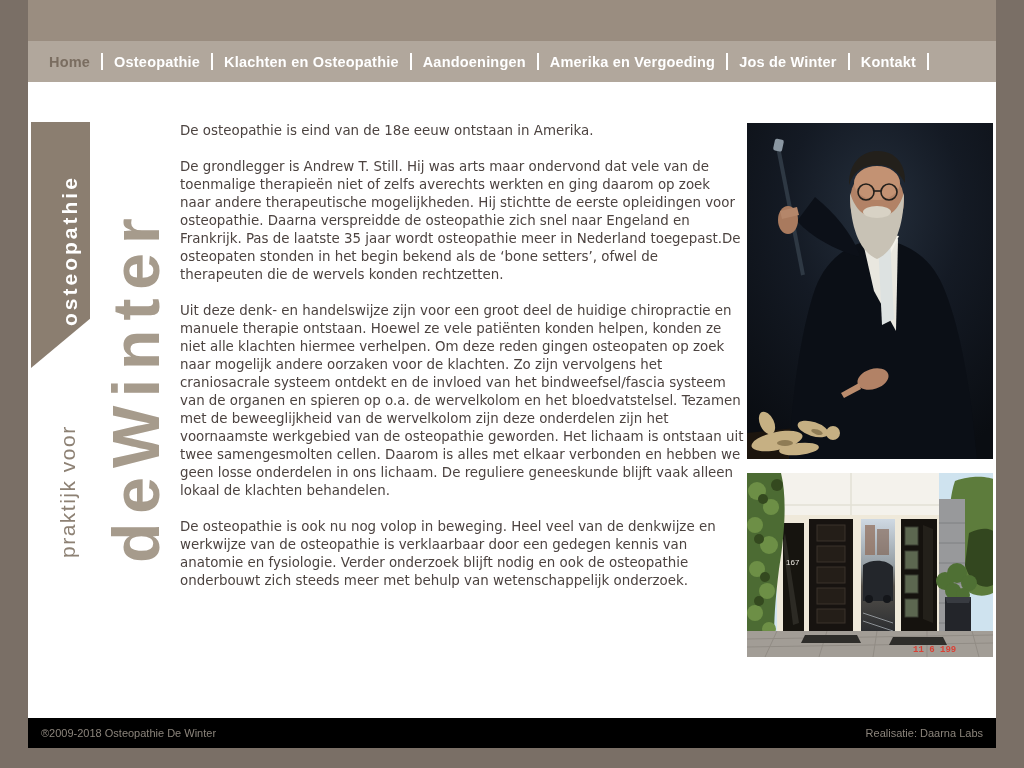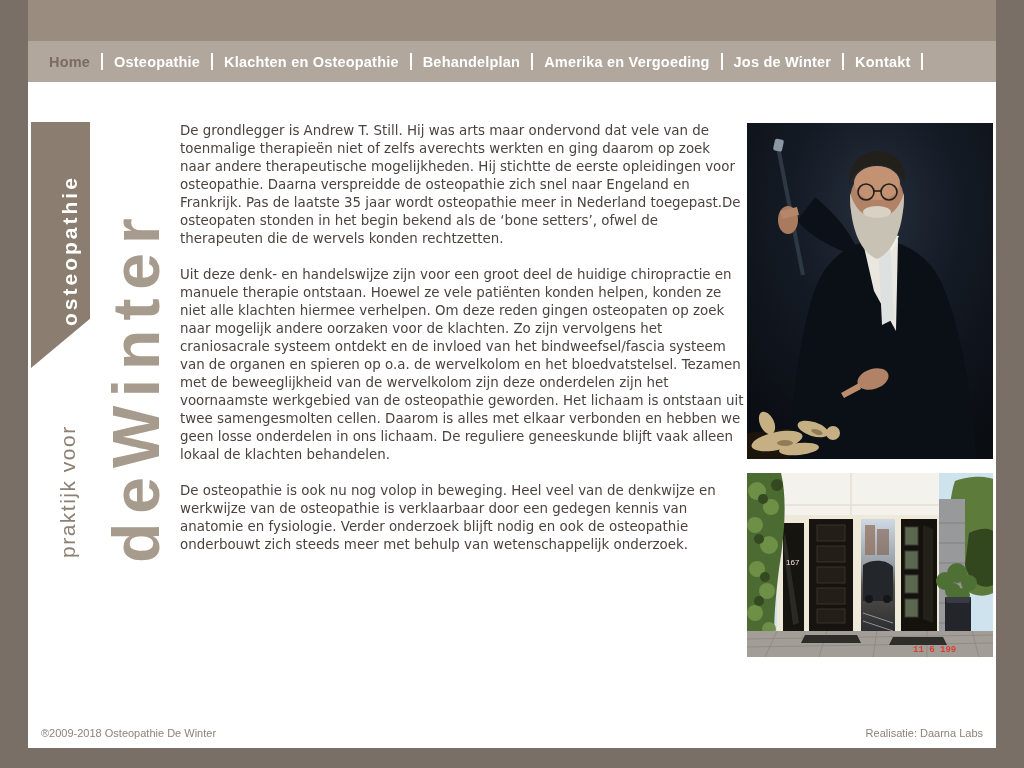--- a/index.html
+++ b/index.html
@@ -33,57 +33,58 @@
   .article { position:absolute; left:152px; top:40px; width:564px; }
   .article h1 { font-size:28px; font-weight:bold; color:#a59a8a; line-height:30px; margin-bottom:2px; }
   .article p { font-size:13.4px; color:#4c4340; line-height:18px; margin-bottom:18px; }
 
   
   .photo { position:absolute; display:block; }
   .photo-portrait { left:719px; top:41px; width:246px; height:336px; }
   .photo-entrance { left:719px; top:391px; width:246px; height:184px; }
 
   
-  .footer { height:30px; background:#ffffff; display:flex; align-items:center; justify-content:space-between;
+  .footer { height:30px; background:#000000; display:flex; align-items:center; justify-content:space-between;
             padding:0 13px; font-family:"Liberation Sans", sans-serif; font-size:11px; color:#8b847b; }
 </style>
 </head>
 <body>
 
 <div class="page">
 
   <div class="header-band"></div>
 
   <nav class="navbar">
     <a href="#" class="active">Home</a>
     <span class="nav-sep"></span>
     <a href="#">Osteopathie</a>
     <span class="nav-sep"></span>
     <a href="#">Klachten en Osteopathie</a>
     <span class="nav-sep"></span>
-    <a href="#">Behandelplan</a>
+    <a href="#">Aandoeningen</a>
     <span class="nav-sep"></span>
     <a href="#">Amerika en Vergoeding</a>
     <span class="nav-sep"></span>
     <a href="#">Jos de Winter</a>
     <span class="nav-sep"></span>
     <a href="#">Kontakt</a>
     <span class="nav-sep"></span>
   </nav>
 
   <main class="main">
 
     <div>
       <div class="logo-shape"></div>
       <div class="vtext logo-field">osteopathie</div>
       <div class="vtext logo-practice">praktijk voor</div>
       <div class="vtext logo-name">deWinter</div>
     </div>
 
     <section class="article">
+      <p>De osteopathie is eind van de 18e eeuw ontstaan in Amerika.</p>
       <p>De grondlegger is Andrew T. Still. Hij was arts maar ondervond dat vele van de toenmalige therapieën niet of zelfs averechts werkten en ging daarom op zoek naar andere therapeutische mogelijkheden. Hij stichtte de eerste opleidingen voor osteopathie. Daarna verspreidde de osteopathie zich snel naar Engeland en Frankrijk. Pas de laatste 35 jaar wordt osteopathie meer in Nederland toegepast.De osteopaten stonden in het begin bekend als de ‘bone setters’, ofwel de therapeuten die de wervels konden rechtzetten.</p>
       <p>Uit deze denk- en handelswijze zijn voor een groot deel de huidige chiropractie en manuele therapie ontstaan. Hoewel ze vele patiënten konden helpen, konden ze niet alle klachten hiermee verhelpen. Om deze reden gingen osteopaten op zoek naar mogelijk andere oorzaken voor de klachten. Zo zijn vervolgens het craniosacrale systeem ontdekt en de invloed van het bindweefsel/fascia systeem van de organen en spieren op o.a. de wervelkolom en het bloedvatstelsel. Tezamen met de beweeglijkheid van de wervelkolom zijn deze onderdelen zijn het voornaamste werkgebied van de osteopathie geworden. Het lichaam is ontstaan uit twee samengesmolten cellen. Daarom is alles met elkaar verbonden en hebben we geen losse onderdelen in ons lichaam. De reguliere geneeskunde blijft vaak alleen lokaal de klachten behandelen.</p>
       <p>De osteopathie is ook nu nog volop in beweging. Heel veel van de denkwijze en werkwijze van de osteopathie is verklaarbaar door een gedegen kennis van anatomie en fysiologie. Verder onderzoek blijft nodig en ook de osteopathie onderbouwt zich steeds meer met behulp van wetenschappelijk onderzoek.</p>
     </section>
 
     <svg class="photo photo-portrait" viewBox="0 0 246 336" xmlns="http://www.w3.org/2000/svg">
       <defs>
         <radialGradient id="pg" cx="52%" cy="26%" r="80%">
           <stop offset="0%" stop-color="#242e3b"></stop>
           <stop offset="45%" stop-color="#141a24"></stop>

